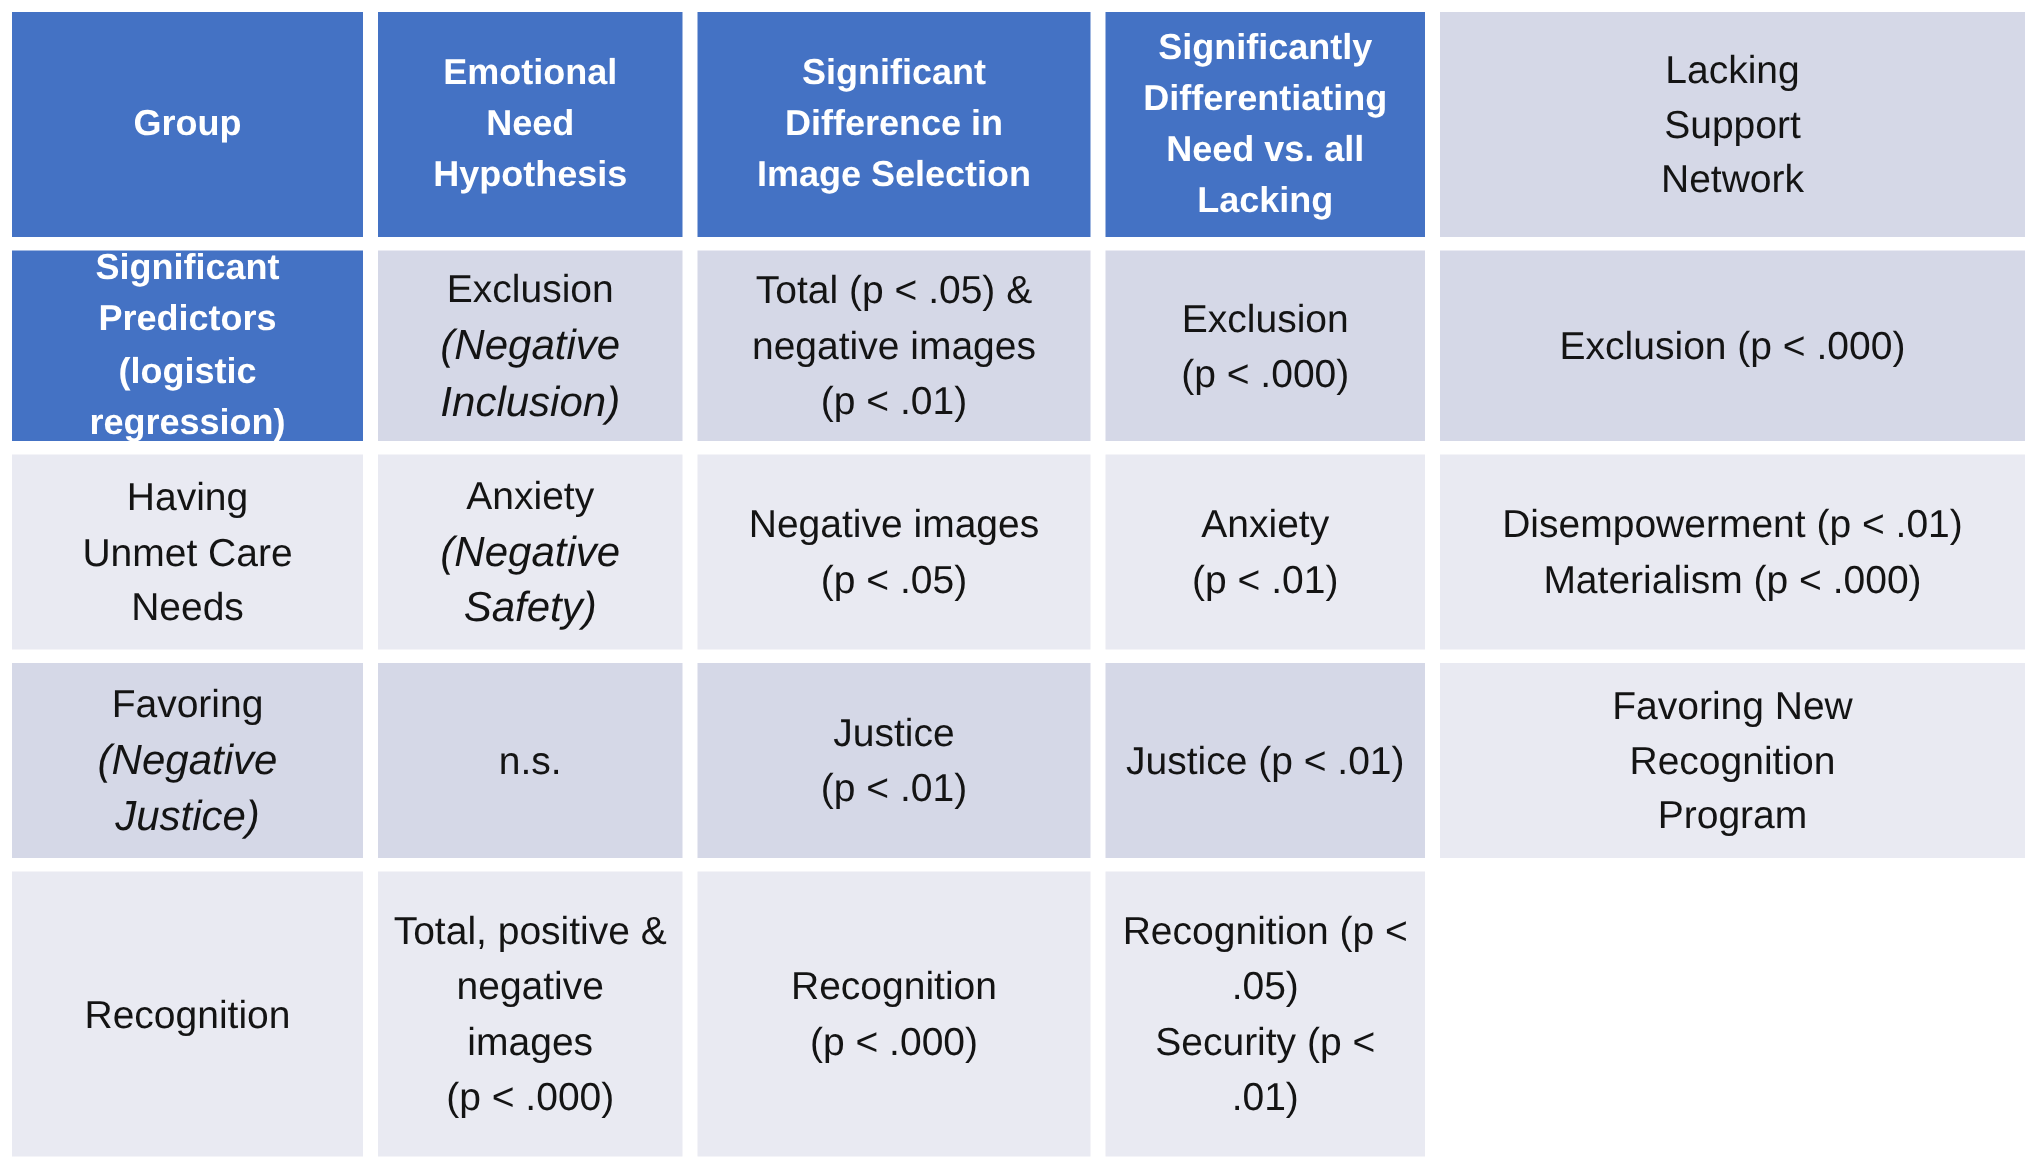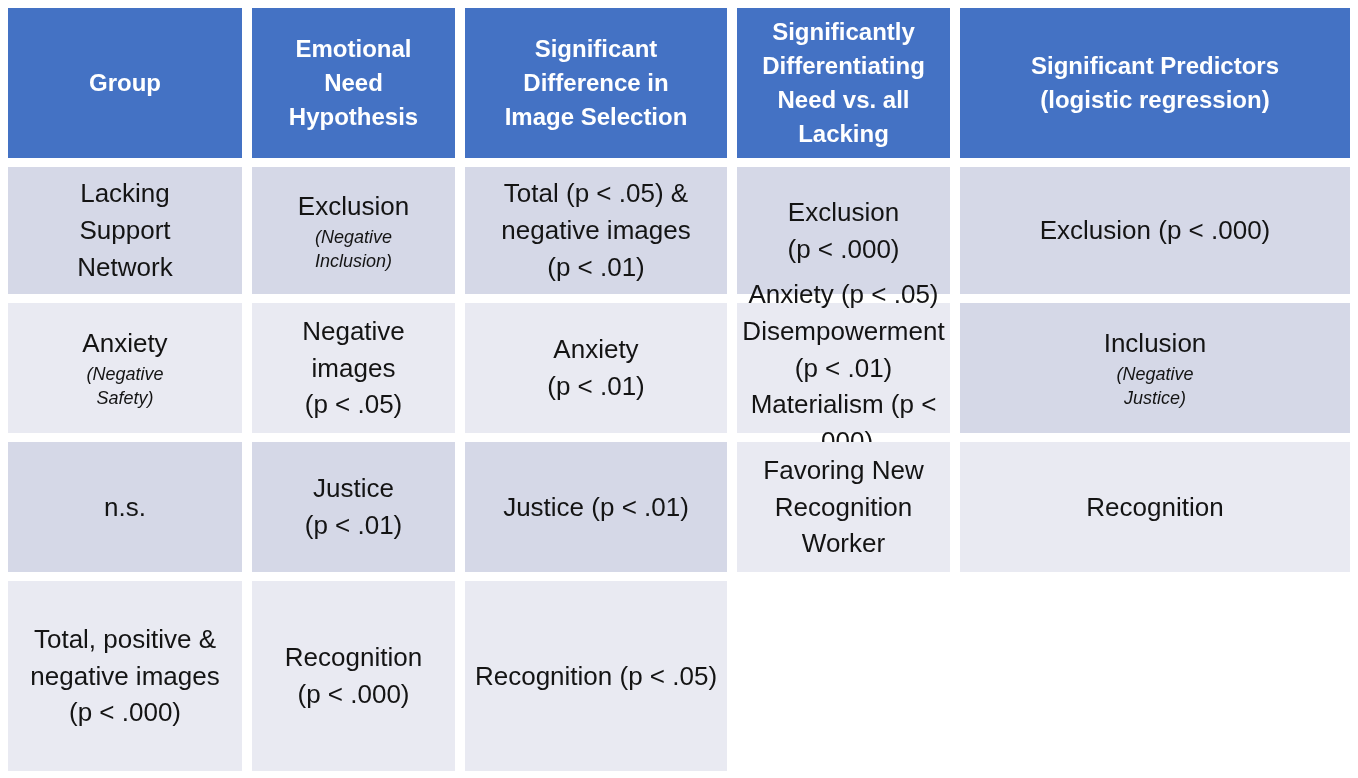--- a/index.html
+++ b/index.html
@@ -46,21 +46,21 @@
   .cell-body {
     color: #141414;
     font-size: 26px;
     line-height: 1.42;
   }
   .cell-text {
     white-space: pre-line;
   }
   .need-note {
     font-style: italic;
-    font-size: 18px;
+    font-size: 28px;
     line-height: 1.35;
     white-space: pre-line;
   }
   .need-note:empty { display: none; }
   .pred-line {
     white-space: pre-line;
   }
 </style>
 </head>
 <body>
@@ -80,99 +80,104 @@
       <div class="cell-text">Significant
 Difference in
 Image Selection</div>
     </div>
     <div class="cell cell-header">
       <div class="cell-text">Significantly
 Differentiating
 Need vs. all
 Lacking</div>
     </div>
-    <div class="cell cell-header">
-      <div class="cell-text">Significant Predictors
-(logistic regression)</div>
-    </div>
-
     <div class="cell cell-body row-odd">
       <div class="cell-text">Lacking
 Support
 Network</div>
+    </div>
+
+    <div class="cell cell-header">
+      <div class="cell-text">Significant Predictors
+(logistic regression)</div>
     </div>
     <div class="cell cell-body row-odd">
       <div class="cell-text">Exclusion</div>
       <div class="need-note">(Negative
 Inclusion)</div>
     </div>
     <div class="cell cell-body row-odd">
       <div class="cell-text">Total (p &lt; .05) &amp;
 negative images
 (p &lt; .01)</div>
     </div>
     <div class="cell cell-body row-odd">
       <div class="cell-text">Exclusion
 (p &lt; .000)</div>
     </div>
     <div class="cell cell-body row-odd">
       <div class="pred-line">Exclusion (p &lt; .000)</div>
     </div>
 
     <div class="cell cell-body row-even">
+      <div class="cell-text">Having
+Unmet Care
+Needs</div>
+    </div>
+    <div class="cell cell-body row-even">
       <div class="cell-text">Anxiety</div>
       <div class="need-note">(Negative
 Safety)</div>
     </div>
     <div class="cell cell-body row-even">
       <div class="cell-text">Negative images
 (p &lt; .05)</div>
     </div>
     <div class="cell cell-body row-even">
       <div class="cell-text">Anxiety
 (p &lt; .01)</div>
     </div>
     <div class="cell cell-body row-even">
-      <div class="pred-line">Anxiety (p &lt; .05)</div>
       <div class="pred-line">Disempowerment (p &lt; .01)</div>
       <div class="pred-line">Materialism (p &lt; .000)</div>
     </div>
 
     <div class="cell cell-body row-odd">
-      <div class="cell-text">Inclusion</div>
+      <div class="cell-text">Favoring</div>
       <div class="need-note">(Negative
 Justice)</div>
     </div>
     <div class="cell cell-body row-odd">
       <div class="cell-text">n.s.</div>
     </div>
     <div class="cell cell-body row-odd">
       <div class="cell-text">Justice
 (p &lt; .01)</div>
     </div>
     <div class="cell cell-body row-odd">
       <div class="pred-line">Justice (p &lt; .01)</div>
     </div>
 
     <div class="cell cell-body row-even">
       <div class="cell-text">Favoring New
 Recognition
-Worker</div>
+Program</div>
     </div>
     <div class="cell cell-body row-even">
       <div class="cell-text">Recognition</div>
 
     </div>
     <div class="cell cell-body row-even">
       <div class="cell-text">Total, positive &amp;
 negative images
 (p &lt; .000)</div>
     </div>
     <div class="cell cell-body row-even">
       <div class="cell-text">Recognition
 (p &lt; .000)</div>
     </div>
     <div class="cell cell-body row-even">
       <div class="pred-line">Recognition (p &lt; .05)</div>
+      <div class="pred-line">Security (p &lt; .01)</div>
     </div>
 
   </div>
 </div>
 
 </body></html>

